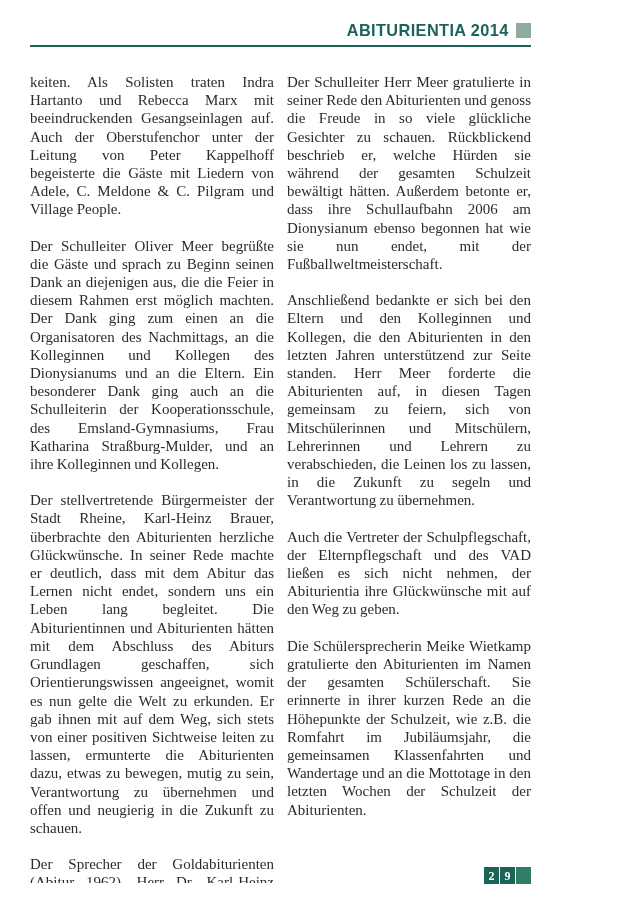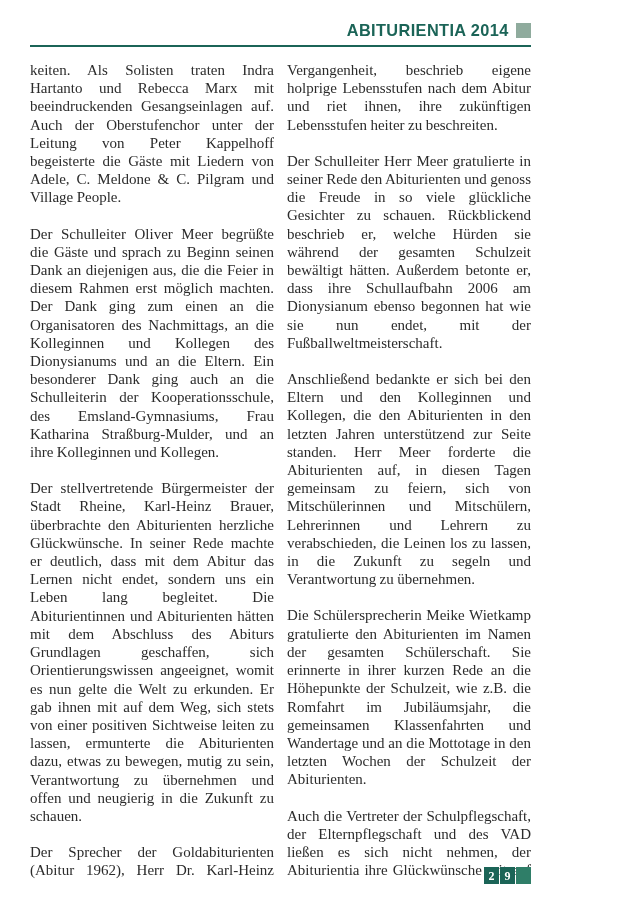--- a/index.html
+++ b/index.html
@@ -49,21 +49,21 @@
   .columns {
     position: absolute;
     left: 30px;
     right: 45px;
     top: 61px;
     bottom: 20px;
     display: flex;
     gap: 13px;
     overflow: hidden;
   }
-  .col { flex: 1 1 0; min-width: 0; }
+  .col { flex: 1 1 0; min-width: 0; margin-top: 12px; }
   .col p {
     margin: 0 0 18px 0;
     font-size: 15px;
     line-height: 18.2px;
     color: var(--body-text, #2b2b2b);
     text-align: justify;
     hyphens: auto;
     -webkit-hyphens: auto;
     word-spacing: -0.3px;
   }
@@ -104,25 +104,24 @@
   </header>
 
   <main class="columns">
     <div class="col">
       <p>keiten. Als Solisten traten Indra Hartanto und Rebecca Marx mit beeindruckenden Gesangseinlagen auf. Auch der Oberstufenchor unter der Leitung von Peter Kappelhoff begeisterte die Gäste mit Liedern von Adele, C. Meldone &amp; C. Pilgram und Village People.</p>
       <p>Der Schulleiter Oliver Meer begrüßte die Gäste und sprach zu Beginn seinen Dank an diejenigen aus, die die Feier in diesem Rahmen erst möglich machten. Der Dank ging zum einen an die Organisatoren des Nachmittags, an die Kolleginnen und Kollegen des Dionysianums und an die Eltern. Ein besonderer Dank ging auch an die Schulleiterin der Kooperationsschule, des Emsland-Gymnasiums, Frau Katharina Straßburg-Mulder, und an ihre Kolleginnen und Kollegen.</p>
       <p>Der stellvertretende Bürgermeister der Stadt Rheine, Karl-Heinz Brauer, überbrachte den Abiturienten herzliche Glückwünsche. In seiner Rede machte er deutlich, dass mit dem Abitur das Lernen nicht endet, sondern uns ein Leben lang begleitet. Die Abiturientinnen und Abiturienten hätten mit dem Abschluss des Abiturs Grundlagen geschaffen, sich Orientierungswissen angeeignet, womit es nun gelte die Welt zu erkunden. Er gab ihnen mit auf dem Weg, sich stets von einer positiven Sichtweise leiten zu lassen, ermunterte die Abiturienten dazu, etwas zu bewegen, mutig zu sein, Verantwortung zu übernehmen und offen und neugierig in die Zukunft zu schauen.</p>
       <p>Der Sprecher der Goldabiturienten (Abitur 1962), Herr Dr. Karl-Heinz Löchte, dankte für die freundliche Einladung und übermittelte die Glückwünsche seines Jahrgangs. In seiner Rede blickte er in die</p>
     </div>
     <div class="col">
-      <p>Vergangenheit, beschrieb eigene holprige Lebensstufen nach dem Abitur und riet ihnen, ihre zukünftigen Lebensstufen heiter zu beschreiten.</p>
       <p>Der Schulleiter Herr Meer gratulierte in seiner Rede den Abiturienten und genoss die Freude in so viele glückliche Gesichter zu schauen. Rückblickend beschrieb er, welche Hürden sie während der gesamten Schulzeit bewältigt hätten. Außerdem betonte er, dass ihre Schullaufbahn 2006 am Dionysianum ebenso begonnen hat wie sie nun endet, mit der Fußballweltmeisterschaft.</p>
       <p>Anschließend bedankte er sich bei den Eltern und den Kolleginnen und Kollegen, die den Abiturienten in den letzten Jahren unterstützend zur Seite standen. Herr Meer forderte die Abiturienten auf, in diesen Tagen gemeinsam zu feiern, sich von Mitschülerinnen und Mitschülern, Lehrerinnen und Lehrern zu verabschieden, die Leinen los zu lassen, in die Zukunft zu segeln und Verantwortung zu übernehmen.</p>
+      <p>Auch die Vertreter der Schulpflegschaft, der Elternpflegschaft und des VAD ließen es sich nicht nehmen, der Abiturientia ihre Glückwünsche mit auf den Weg zu geben.</p>
       <p>Die Schülersprecherin Meike Wietkamp gratulierte den Abiturienten im Namen der gesamten Schülerschaft. Sie erinnerte in ihrer kurzen Rede an die Höhepunkte der Schulzeit, wie z.B. die Romfahrt im Jubiläumsjahr, die gemeinsamen Klassenfahrten und Wandertage und an die Mottotage in den letzten Wochen der Schulzeit der Abiturienten.</p>
-      <p>Auch die Vertreter der Schulpflegschaft, der Elternpflegschaft und des VAD ließen es sich nicht nehmen, der Abiturientia ihre Glückwünsche mit auf den Weg zu geben.</p>
     </div>
   </main>
 
   <footer class="page-footer">
     <span class="pn-box">2</span>
     <span class="pn-box">9</span>
     <span class="pn-box pn-accent"></span>
   </footer>
 
 </div>

